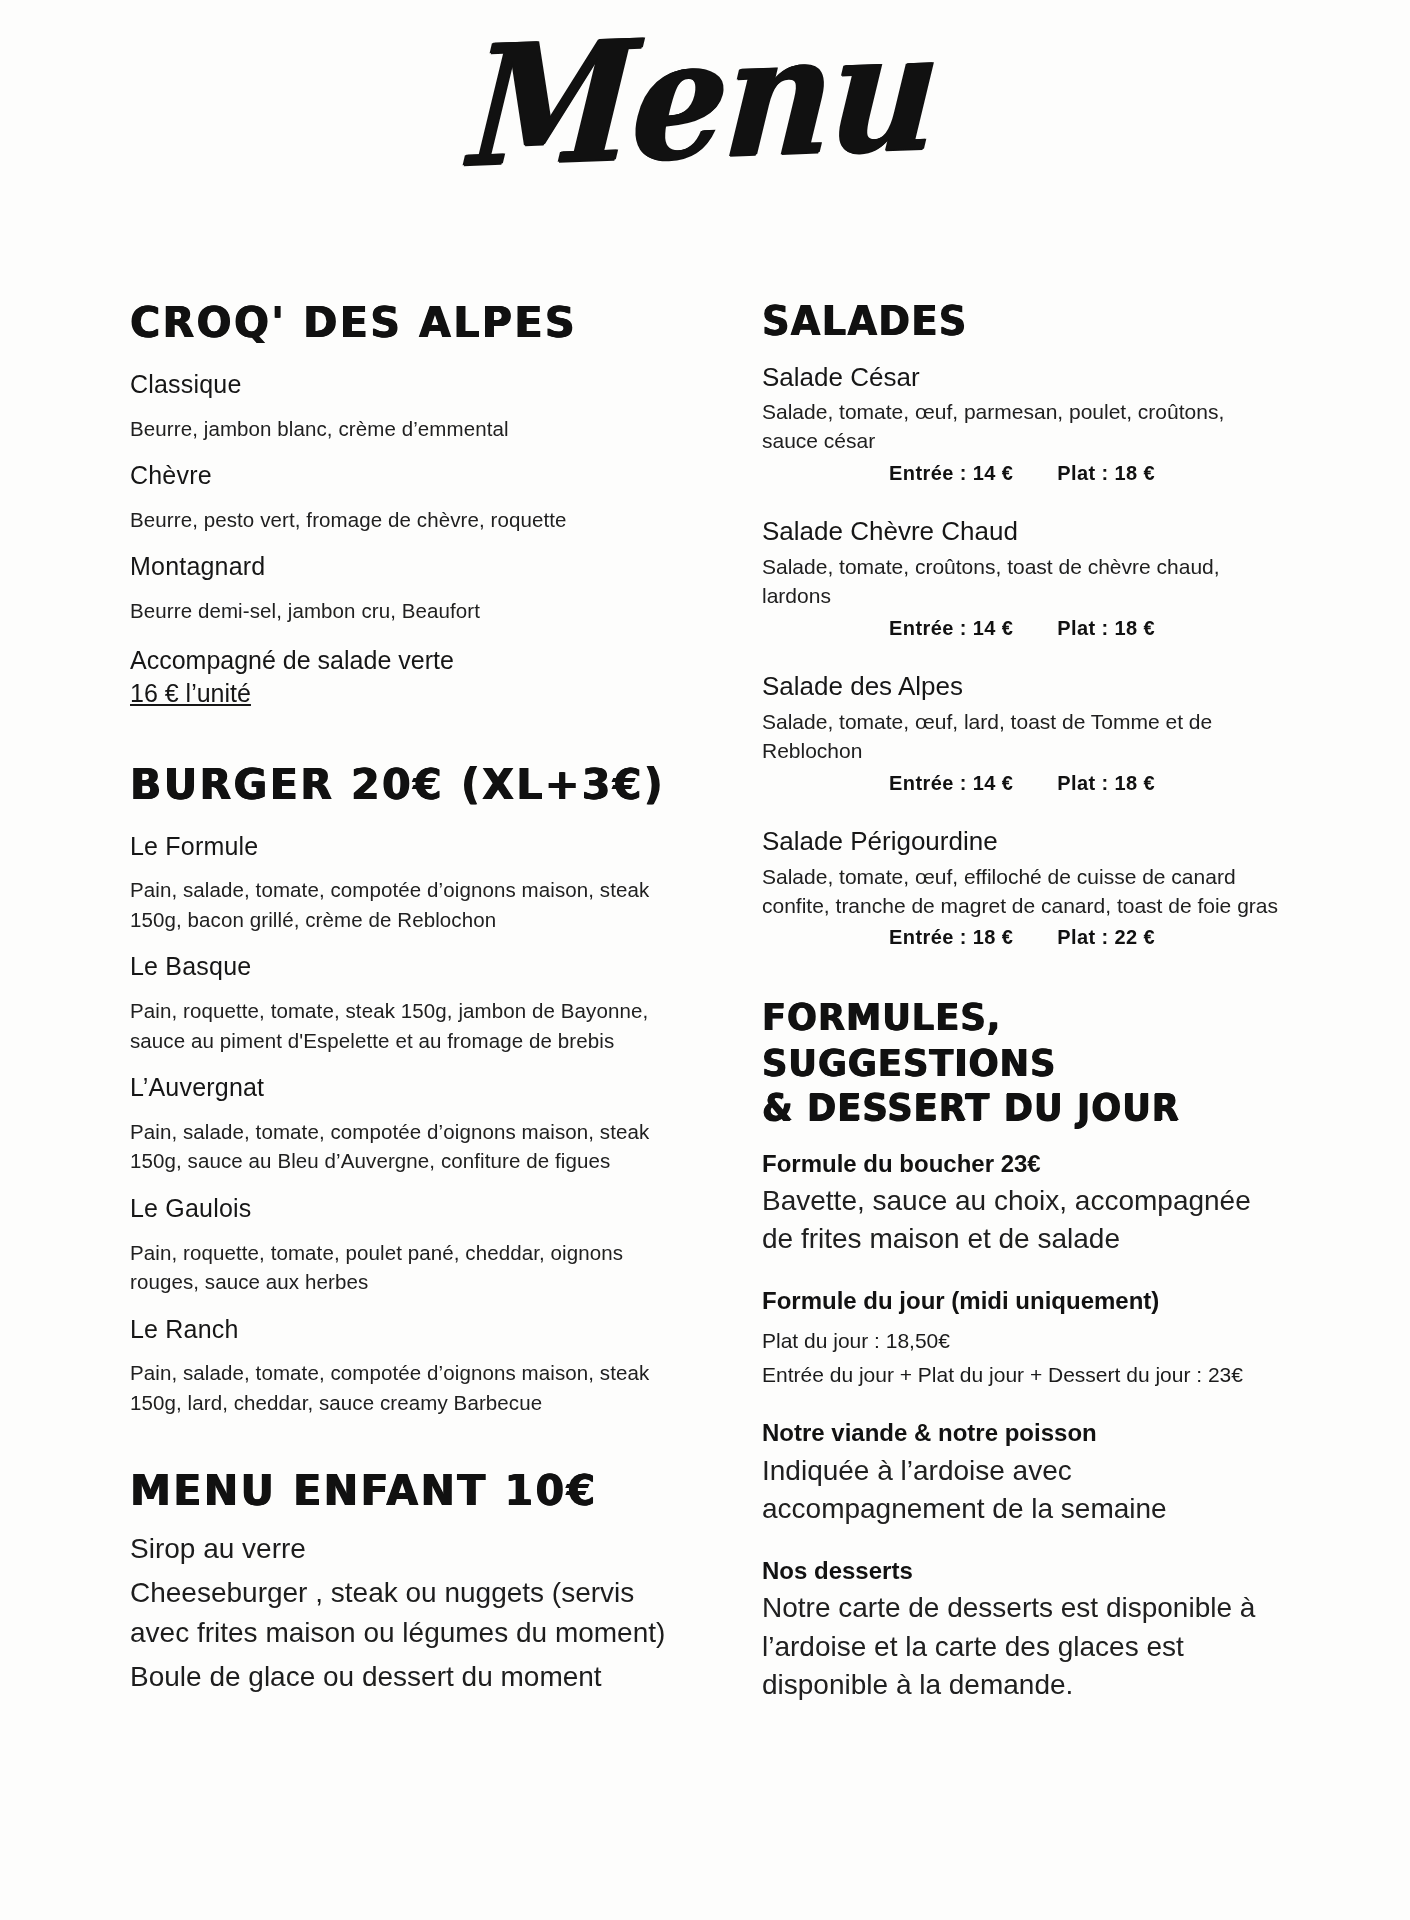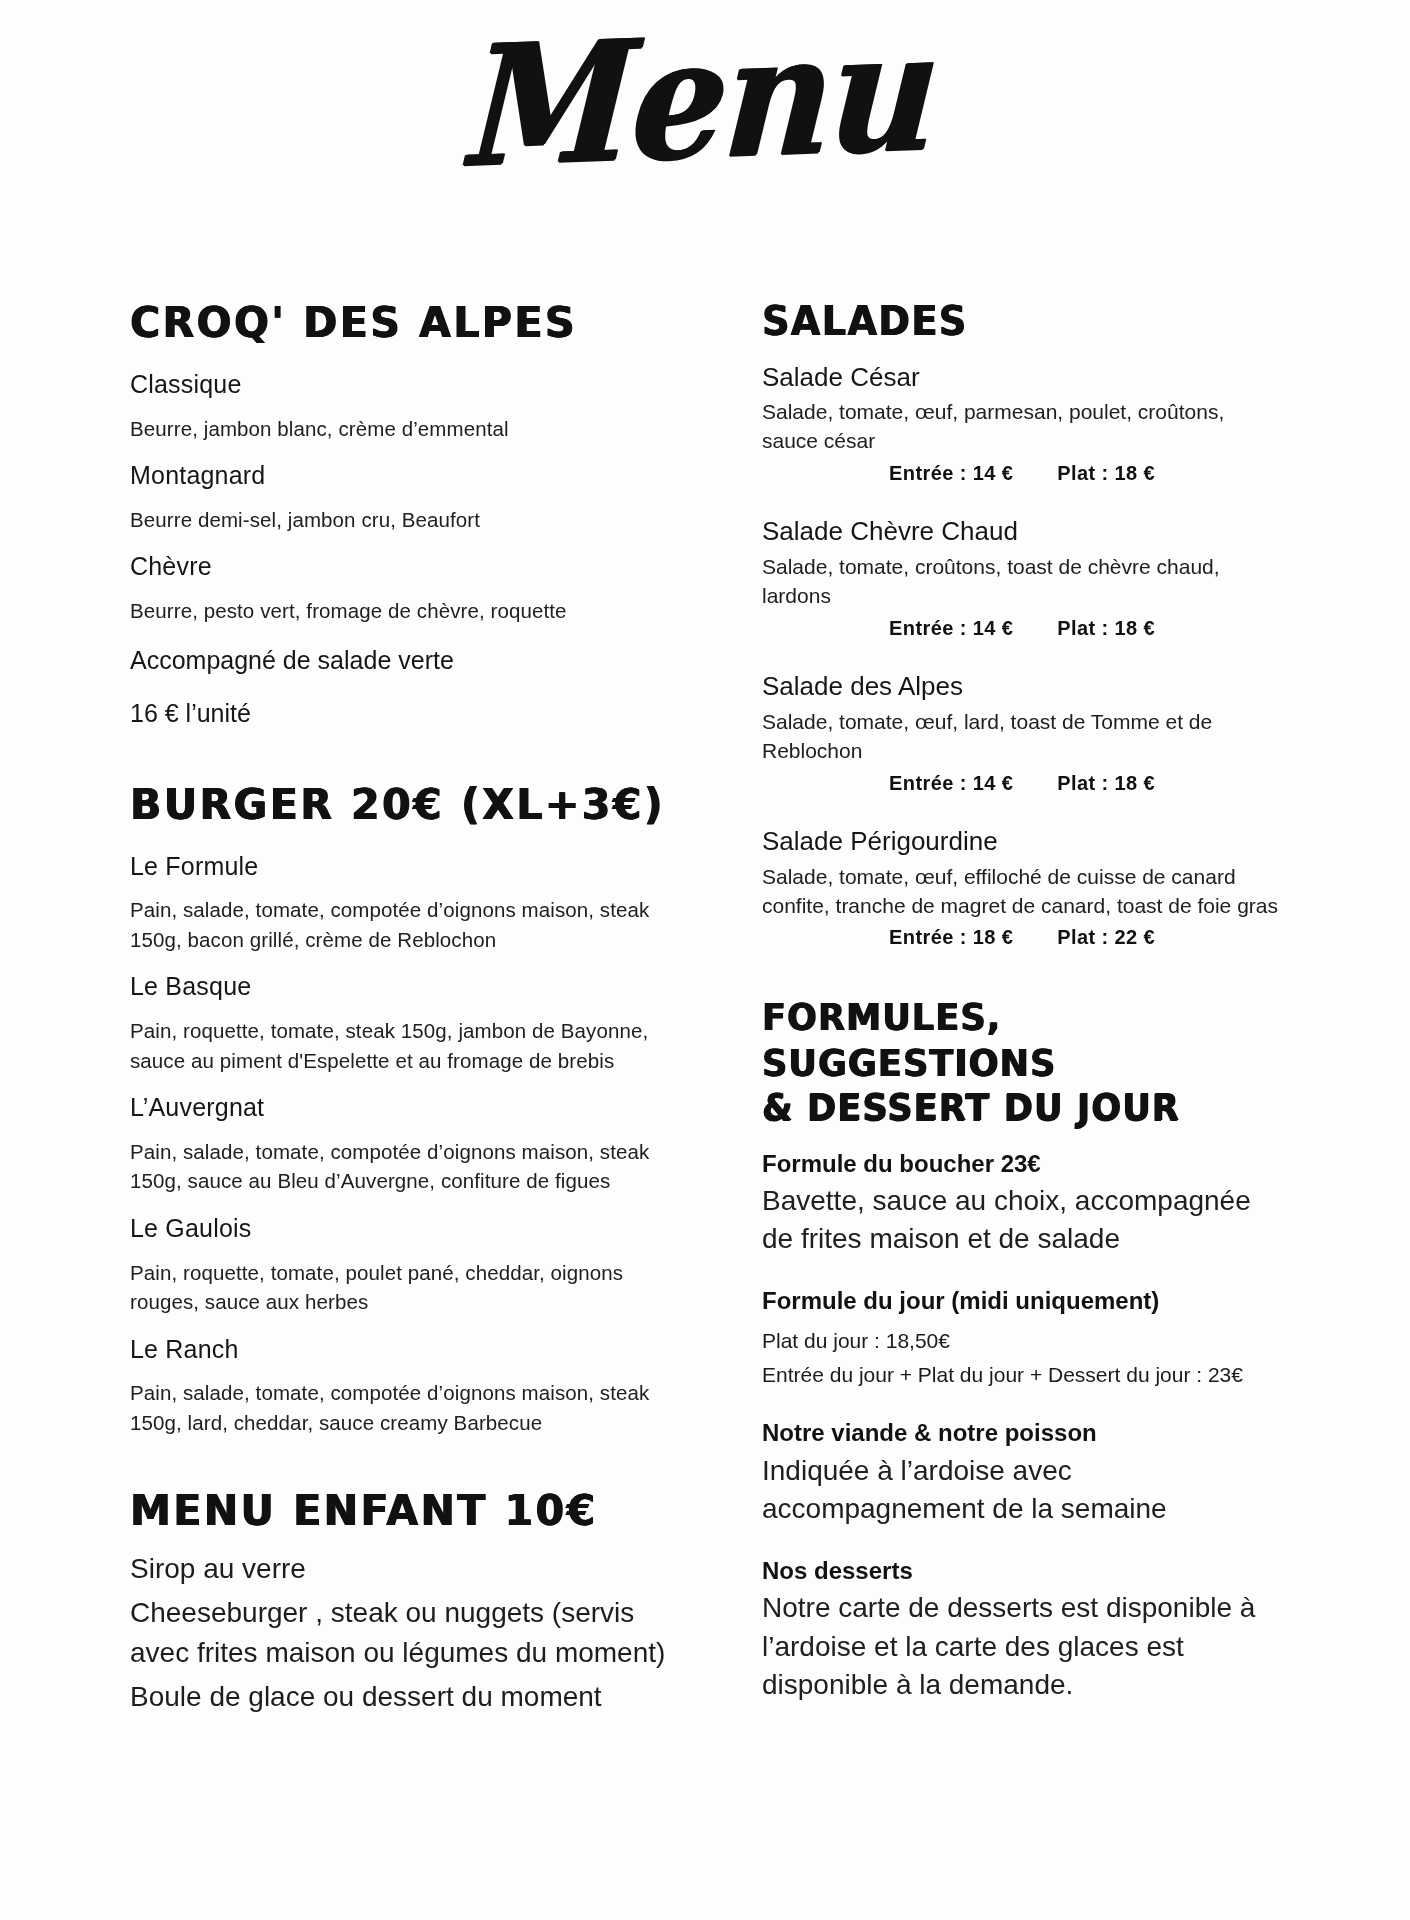--- a/index.html
+++ b/index.html
@@ -204,30 +204,30 @@
     <div class="col-left">
 
       <div>
         <h2 class="section-head">CROQ' DES ALPES</h2>
 
         <div class="block">
           <p class="item-name">Classique</p>
           <p class="item-desc">Beurre, jambon blanc, crème d’emmental</p>
         </div>
         <div class="block">
+          <p class="item-name">Chèvre</p>
+          <p class="item-desc">Beurre, pesto vert, fromage de chèvre, roquette</p>
+        </div>
+        <div class="block">
           <p class="item-name">Montagnard</p>
           <p class="item-desc">Beurre demi-sel, jambon cru, Beaufort</p>
         </div>
-        <div class="block">
-          <p class="item-name">Chèvre</p>
-          <p class="item-desc">Beurre, pesto vert, fromage de chèvre, roquette</p>
-        </div>
 
         <p class="item-note">Accompagné de salade verte</p>
-        <p class="item-note" style="margin-top:20px;">16 € l’unité</p>
+        <p class="item-note" style="margin-top:0;text-decoration:underline;">16 € l’unité</p>
       </div>
 
       <div class="gap-lg"></div>
 
       <div>
         <h2 class="section-head">BURGER 20€ (XL+3€)</h2>
 
         <div class="block">
           <p class="item-name">Le Formule</p>
           <p class="item-desc">Pain, salade, tomate, compotée d’oignons maison, steak 150g, bacon grillé, crème de Reblochon</p>

